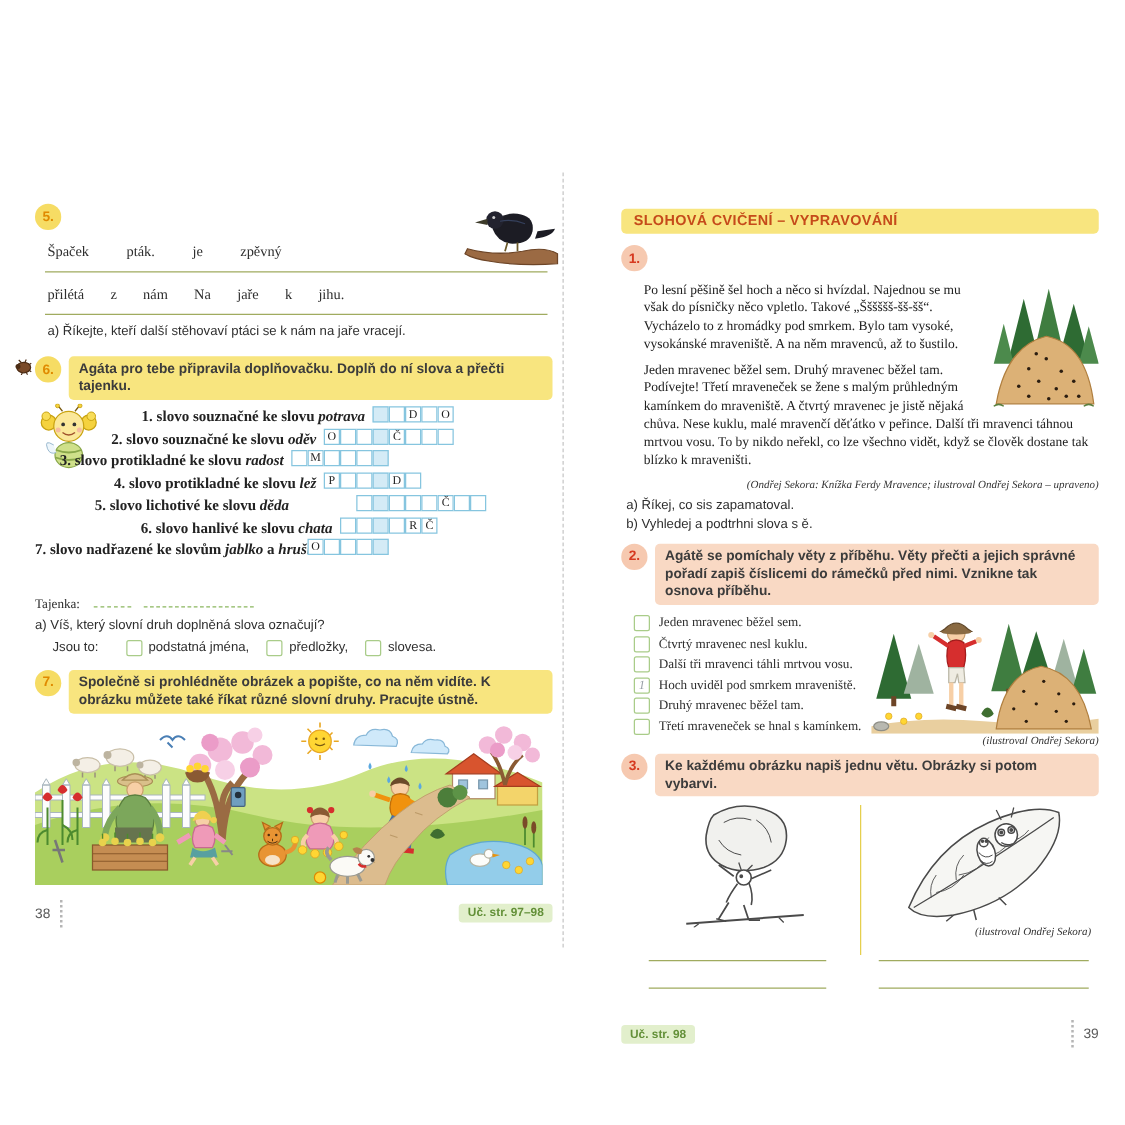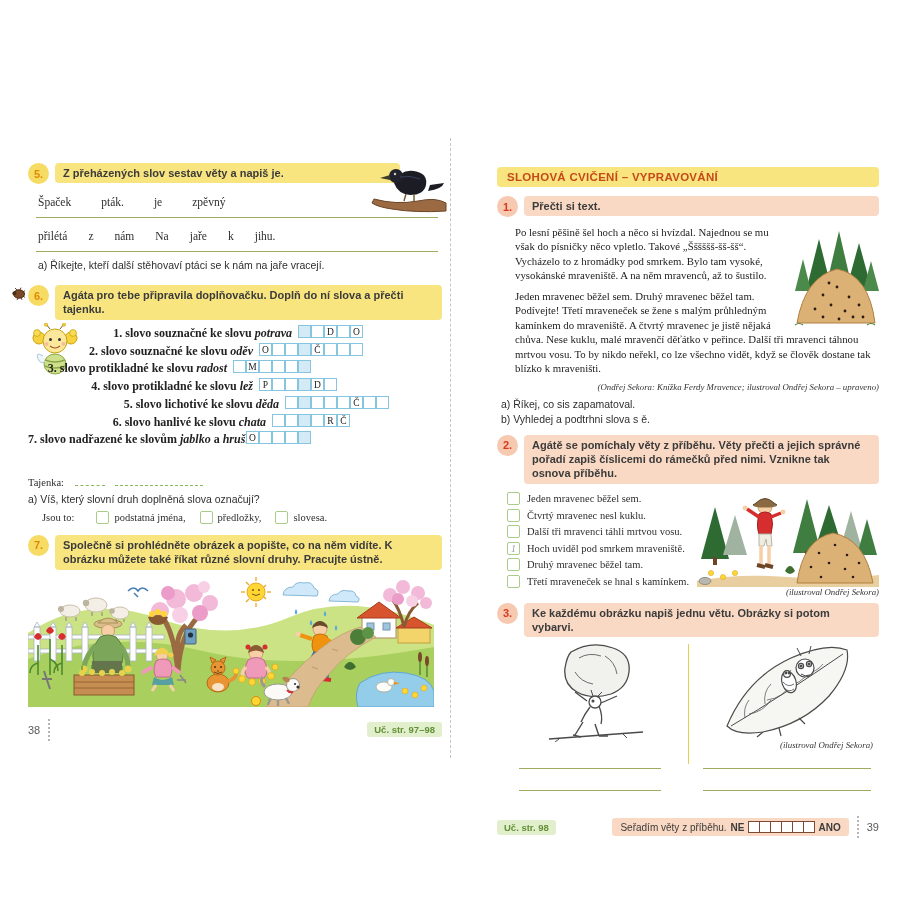--- a/index.html
+++ b/index.html
@@ -35,21 +35,21 @@
   .cw-clue{position:absolute;left:0;top:1px;text-align:right;
        font-family:"Liberation Serif",serif;font-size:12px;color:#222;white-space:nowrap;font-weight:bold;}
   .cw-cell{position:absolute;top:0;width:13px;height:13px;border:1px solid #86c5df;
        background:#fff;box-sizing:border-box;font-family:"Liberation Serif",serif;
        font-size:9.5px;text-align:center;line-height:12px;color:#222;}
   .cw-cell.shaded{background:#d4ebf6;}
   #agata{position:absolute;left:2px;top:-2px;}
 
   .tajenka{font-family:"Liberation Serif",serif;font-size:10.5px;margin-top:8px;}
   .dash{display:inline-block;border-bottom:1px dashed #8ab65e;height:10px;margin-left:8px;}
-  .opts{display:flex;align-items:center;gap:8px;font-family:Liberation Serif, serif;
+  .opts{display:flex;align-items:center;gap:8px;font-family:Liberation Sans, sans-serif;
         font-size:10.5px;margin-top:5px;margin-left:14px;}
   .obox{display:inline-block;width:11px;height:11px;border:1px solid #a9cc89;
         border-radius:2px;background:#fff;margin-right:5px;vertical-align:-2px;}
   .opt{display:inline-flex;align-items:center;margin-left:14px;}
 
   
   .footer{display:flex;align-items:center;margin-top:12px;font-size:11px;color:#5a5a5a;}
   .ref{background:#e2efcc;color:#639038;font-weight:bold;font-size:9.5px;
        border-radius:3px;padding:2px 7px;}
   .dotsep{width:0;height:22px;border-left:2px dotted #b5b5b5;margin:0 8px;}
@@ -87,23 +87,20 @@
 </head>
 <body>
 
 <div id="center-divider"></div>
 
 <div class="page" id="page-left">
 
   <div style="position:relative;">
     <div class="task" style="width:372px;">
       <div class="num y">5.</div>
-      <div class="bar y">
-        <span>Z přeházených slov sestav věty a napiš je.</span>
-      </div>
     </div>
 
     <div style="position:absolute;right:-6px;top:-2px;">
       <svg width="82" height="52" viewBox="0 0 82 52">
         <path d="M8,38 Q30,44 52,40 Q70,36 80,42 L80,50 Q50,52 26,48 Q12,46 6,42 Z" fill="#9b6a43" stroke="#6d4527" stroke-width="1"></path>
         <path d="M62,30 Q76,28 78,22 L64,24 Z" fill="#1c1c24"></path>
         <path d="M28,22 Q34,8 48,10 Q62,12 60,24 Q58,34 44,34 Q32,33 28,22 Z" fill="#1c1c24"></path>
         <circle cx="30" cy="15" r="7" fill="#22222e"></circle>
         <polygon points="24,14 14,17 24,19" fill="#3d3b2a"></polygon>
         <circle cx="29" cy="13" r="1.2" fill="#cfcfcf"></circle>
@@ -200,21 +197,21 @@
       <div class="cw-row" style="top: 53px;">
         <div class="cw-clue" style="width: 225px;"><span>4. slovo protikladné ke slovu </span><i>lež</i></div>
         <div class="cw-cell" style="left: 231px;">P</div>
         <div class="cw-cell" style="left: 244px;"></div>
         <div class="cw-cell" style="left: 257px;"></div>
         <div class="cw-cell shaded" style="left: 270px;"></div>
         <div class="cw-cell" style="left: 283px;">D</div>
         <div class="cw-cell" style="left: 296px;"></div>
       </div>
       <div class="cw-row" style="top: 71px;">
-        <div class="cw-clue" style="width: 251px;"><span>5. slovo lichotivé ke slovu </span><i>děda</i></div>
+        <div class="cw-clue" style="width: 251px; text-align: center;"><span>5. slovo lichotivé ke slovu </span><i>děda</i></div>
         <div class="cw-cell" style="left: 257px;"></div>
         <div class="cw-cell shaded" style="left: 270px;"></div>
         <div class="cw-cell" style="left: 283px;"></div>
         <div class="cw-cell" style="left: 296px;"></div>
         <div class="cw-cell" style="left: 309px;"></div>
         <div class="cw-cell" style="left: 322px;">Č</div>
         <div class="cw-cell" style="left: 335px;"></div>
         <div class="cw-cell" style="left: 348px;"></div>
       </div>
       <div class="cw-row" style="top: 89px;">
@@ -468,23 +465,20 @@
     <span class="ref">Uč. str. 97–98</span>
   </div>
 </div>
 
 <div class="page" id="page-right">
 
   <div class="mainbar">SLOHOVÁ CVIČENÍ – VYPRAVOVÁNÍ</div>
 
   <div class="task" style="margin-top:9px;">
     <div class="num p">1.</div>
-    <div class="bar p">
-      <span>Přečti si text.</span>
-    </div>
   </div>
 
   <div class="story" style="margin-left:18px;">
     <div id="anthill-fig">
       <svg width="86" height="104" viewBox="0 0 86 104">
         <g>
           <polygon points="14,62 26,14 38,62" fill="#2e6b33"></polygon>
           <polygon points="34,58 46,6 58,58" fill="#3f7d40"></polygon>
           <polygon points="54,62 66,18 78,62" fill="#2e6b33"></polygon>
           <polygon points="2,66 10,34 18,66" fill="#4c8a4c"></polygon>
@@ -653,29 +647,16 @@
     <div class="caption" style="position:absolute;right:6px;top:98px;">(ilustroval Ondřej Sekora)</div>
     <div class="ex3line" style="left:22px;width:142px;top:126px;"></div>
     <div class="ex3line" style="left:22px;width:142px;top:148px;"></div>
     <div class="ex3line" style="left:206px;width:168px;top:126px;"></div>
     <div class="ex3line" style="left:206px;width:168px;top:148px;"></div>
   </div>
 
   <div class="footer">
     <span class="ref">Uč. str. 98</span>
     <span style="flex:1;"></span>
-    <div class="sc-bar">
-      <span>Seřadím věty z příběhu.</span>
-      <span style="font-weight:bold;">NE</span>
-      <span id="sc-cells" style="display:inline-flex;">
-          <span class="sc-cell"></span>
-          <span class="sc-cell"></span>
-          <span class="sc-cell"></span>
-          <span class="sc-cell"></span>
-          <span class="sc-cell"></span>
-          <span class="sc-cell"></span>
-        </span>
-      <span style="font-weight:bold;">ANO</span>
-    </div>
     <span class="dotsep"></span>
     <span>39</span>
   </div>
 </div>
 
 </body></html>

